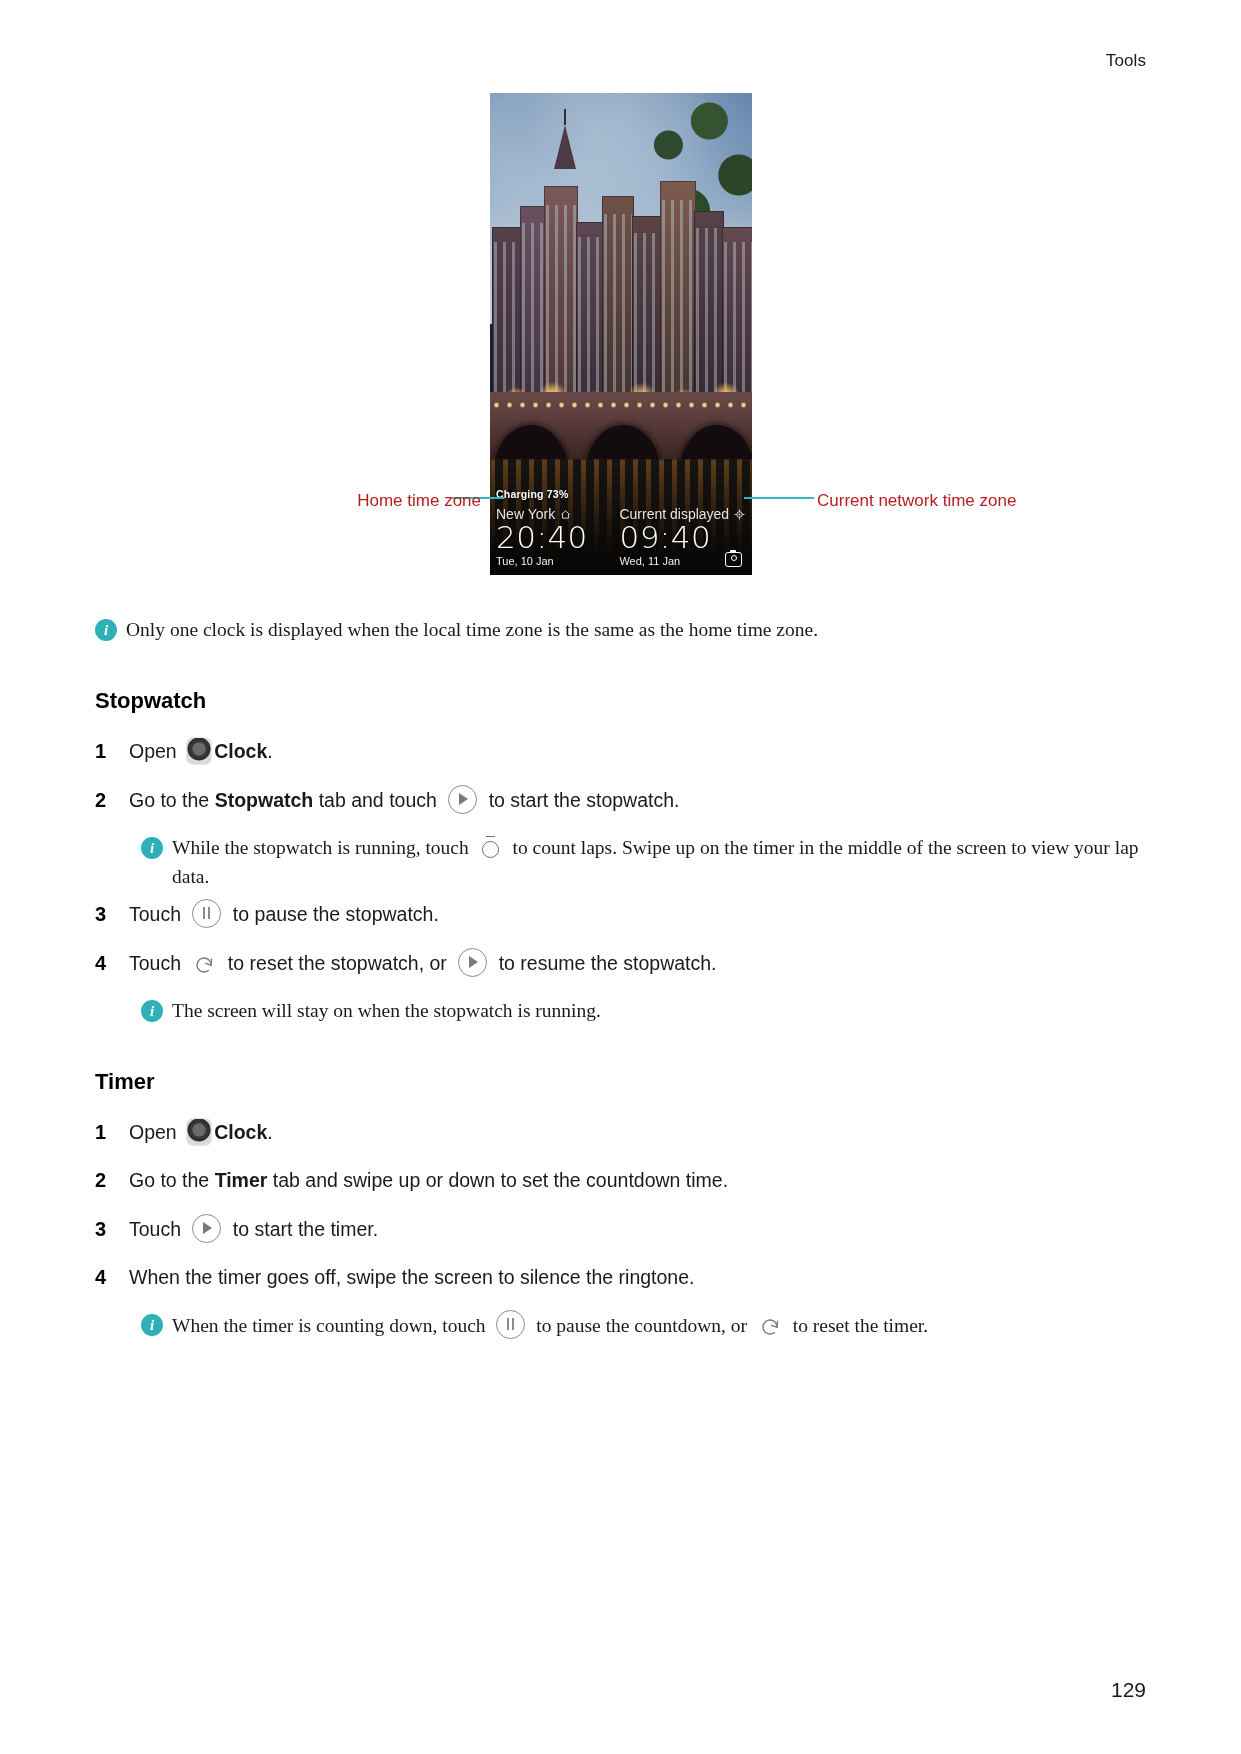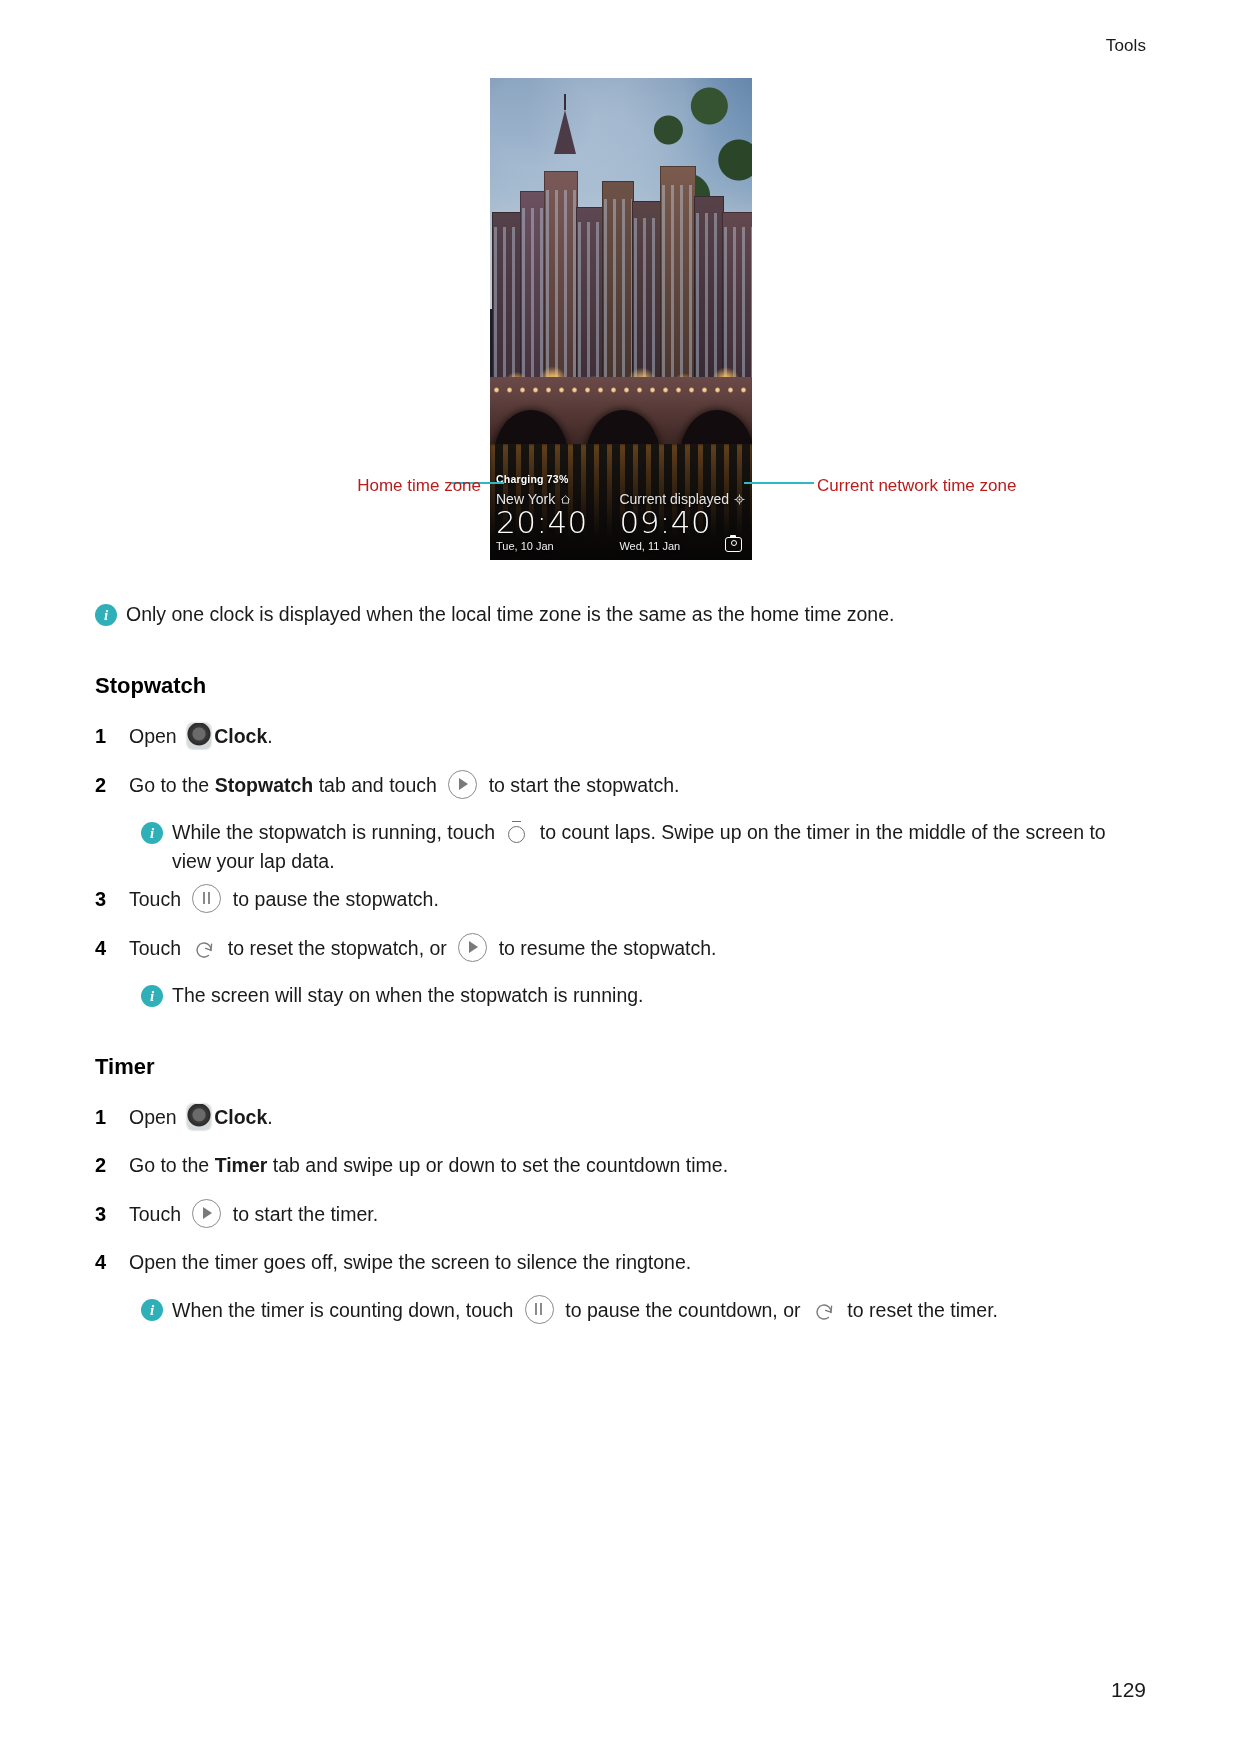--- a/index.html
+++ b/index.html
@@ -13,20 +13,21 @@
     position: relative;
     font-family: "Liberation Sans", sans-serif;
     color: #000000;
     overflow: hidden;
   }
 
   .page {
     position: absolute;
     inset: 0;
     padding: 0;
+    margin-top: 15px;
   }
 
   
   .running-header {
     position: absolute;
     top: 36px;
     right: 95px;
     font-size: 17px;
     color: #1a1a1a;
     letter-spacing: .1px;
@@ -275,21 +276,21 @@
 
   .note {
     display: flex;
     align-items: flex-start;
     gap: 9px;
     font-size: 19.5px;
     line-height: 1.5;
     color: #1a1a1a;
   }
   .note.indent-1 { margin-left: 46px; }
-  .note-text { flex: 1; }
+  .note-text { flex: 1; font-family: Liberation Serif, serif; }
 
   .info-icon {
     flex: 0 0 auto;
     width: 22px; height: 22px;
     border-radius: 50%;
     background: #2fb0b8;
     color: #ffffff;
     font-family: "Liberation Serif", serif;
     font-style: italic;
     font-weight: bold;
@@ -553,21 +554,21 @@
       <div class="step-body"><span>Go to the </span><b>Timer</b><span> tab and swipe up or down to set the countdown time.</span></div>
     </div>
 
     <div class="step">
       <div class="step-num">3</div>
       <div class="step-body"><span>Touch </span><span class="ico ico-circle ico-play"></span><span> to start the timer.</span></div>
     </div>
 
     <div class="step">
       <div class="step-num">4</div>
-      <div class="step-body">Open the timer goes off, swipe the screen to silence the ringtone.</div>
+      <div class="step-body">When the timer goes off, swipe the screen to silence the ringtone.</div>
     </div>
 
     <div class="note indent-1">
       <div class="info-icon">i</div>
       <div class="note-text"><span>When the timer is counting down, touch </span><span class="ico ico-circle ico-pause"></span><span> to pause the countdown, or </span><span class="ico ico-reset">
               <svg width="24" height="24" viewBox="0 0 24 24" aria-hidden="true">
                 <path d="M19 13.5a7 7 0 1 0-2.6 5" fill="none" stroke="#7a7a7a" stroke-width="1.4" stroke-linecap="round"></path>
                 <path d="M19.6 7.2 L18.9 13.2 L13.6 11.4" fill="none" stroke="#7a7a7a" stroke-width="1.4" stroke-linecap="round" stroke-linejoin="round"></path>
               </svg></span><span> to reset the timer.</span></div>
     </div>

